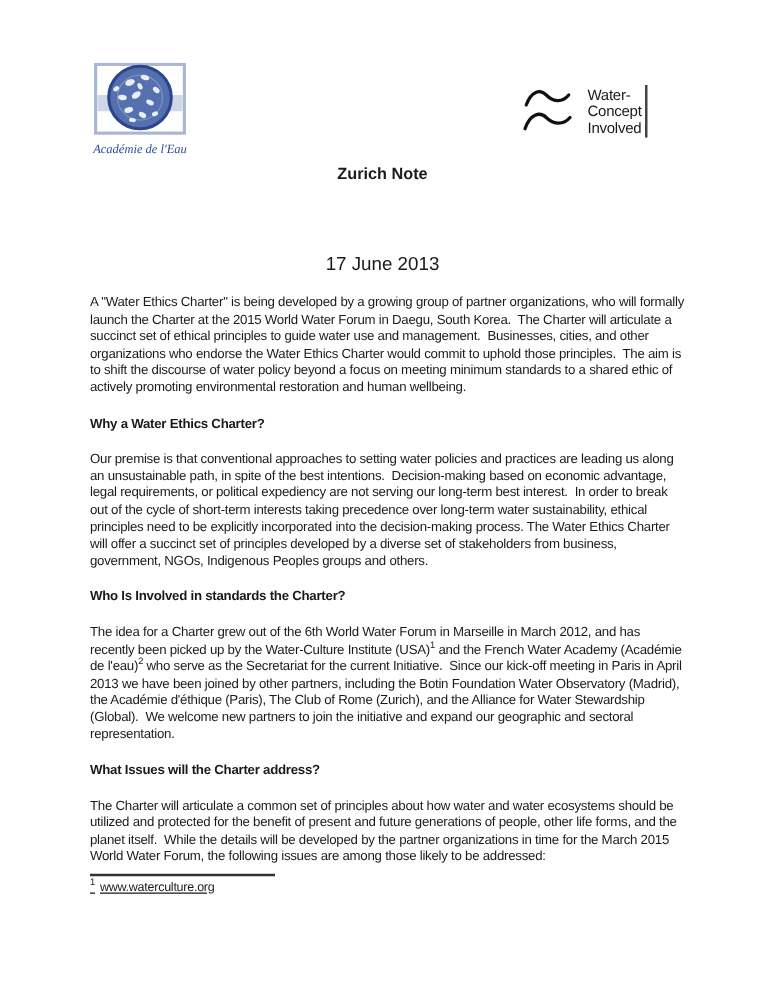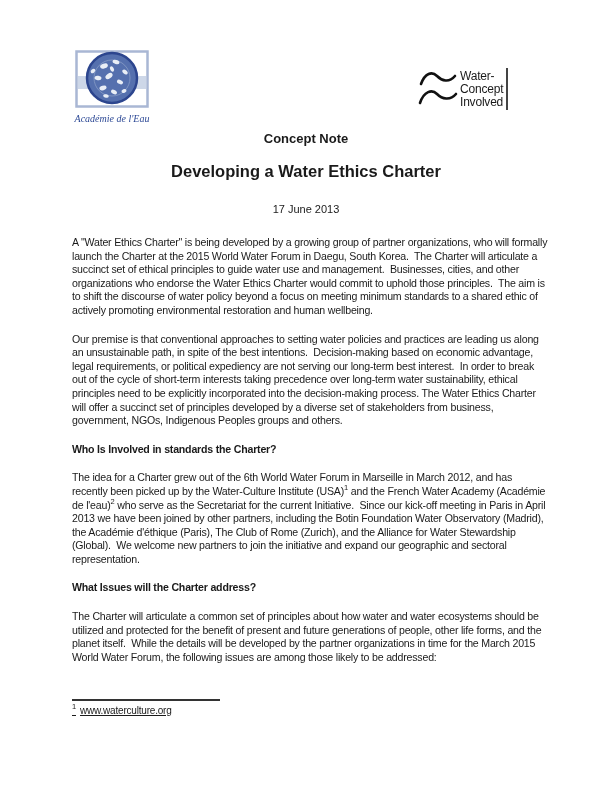--- a/index.html
+++ b/index.html
@@ -34,21 +34,21 @@
     left: 418px;
     top: 68px;
     display: flex;
     align-items: center;
   }
   .wci-text {
     font-size: 12px;
     line-height: 13px;
     color: #1a1a1a;
     letter-spacing: -0.2px;
-    margin-left: 2px;
+    margin-left: 12px;
   }
   .wci-rule {
     width: 1.5px;
     height: 42px;
     background: #444;
     margin-left: 3px;
   }
 
   
   .kicker {
@@ -69,21 +69,21 @@
     font-weight: bold;
     font-size: 16.5px;
     margin: 0;
   }
   .doc-date {
     position: absolute;
     top: 203px;
     left: 0;
     width: 100%;
     text-align: center;
-    font-size: 11px;
+    font-size: 15px;
   }
 
   
   .body-text {
     position: absolute;
     top: 236px;
     left: 72px;
     width: 478px;
     font-size: 10.6px;
     line-height: 13.6px;
@@ -159,26 +159,26 @@
       <path d="M2,35 C6,23 14,21 19,26 C24,31 32,33 38,26" fill="none" stroke="#111" stroke-width="2.6" stroke-linecap="round"></path>
     </svg>
     <div class="wci-text">
       <div>Water-</div>
       <div>Concept</div>
       <div>Involved</div>
     </div>
     <div class="wci-rule"></div>
   </div>
 
-  <div class="kicker">Concept Note</div>
-  <h1 class="doc-title">Developing a Water Ethics Charter</h1>
+  <div class="kicker">Zurich Note</div>
   <div class="doc-date">17 June 2013</div>
 
   <div class="body-text">
     <p>A "Water Ethics Charter" is being developed by a growing group of partner organizations, who will formally launch the Charter at the 2015 World Water Forum in Daegu, South Korea.  The Charter will articulate a succinct set of ethical principles to guide water use and management.  Businesses, cities, and other organizations who endorse the Water Ethics Charter would commit to uphold those principles.  The aim is to shift the discourse of water policy beyond a focus on meeting minimum standards to a shared ethic of actively promoting environmental restoration and human wellbeing.</p>
+    <p class="h">Why a Water Ethics Charter?</p>
     <p>Our premise is that conventional approaches to setting water policies and practices are leading us along an unsustainable path, in spite of the best intentions.  Decision-making based on economic advantage, legal requirements, or political expediency are not serving our long-term best interest.  In order to break out of the cycle of short-term interests taking precedence over long-term water sustainability, ethical principles need to be explicitly incorporated into the decision-making process. The Water Ethics Charter will offer a succinct set of principles developed by a diverse set of stakeholders from business, government, NGOs, Indigenous Peoples groups and others.</p>
     <p class="h">Who Is Involved in standards the Charter?</p>
     <p><span>The idea for a Charter grew out of the 6th World Water Forum in Marseille in March 2012, and has recently been picked up by the Water-Culture Institute (USA)</span><sup>1</sup><span> and the French Water Academy (Académie de l'eau)</span><sup>2</sup><span> who serve as the Secretariat for the current Initiative.  Since our kick-off meeting in Paris in April 2013 we have been joined by other partners, including the Botin Foundation Water Observatory (Madrid), the Académie d'éthique (Paris), The Club of Rome (Zurich), and the Alliance for Water Stewardship (Global).  We welcome new partners to join the initiative and expand our geographic and sectoral representation.</span></p>
     <p class="h">What Issues will the Charter address?</p>
     <p>The Charter will articulate a common set of principles about how water and water ecosystems should be utilized and protected for the benefit of present and future generations of people, other life forms, and the planet itself.  While the details will be developed by the partner organizations in time for the March 2015 World Water Forum, the following issues are among those likely to be addressed:</p>
   </div>
 
   <div class="footnotes">
     <div class="fn-rule"></div>
     <div class="fn"><sup>1</sup><span>www.waterculture.org</span></div>

